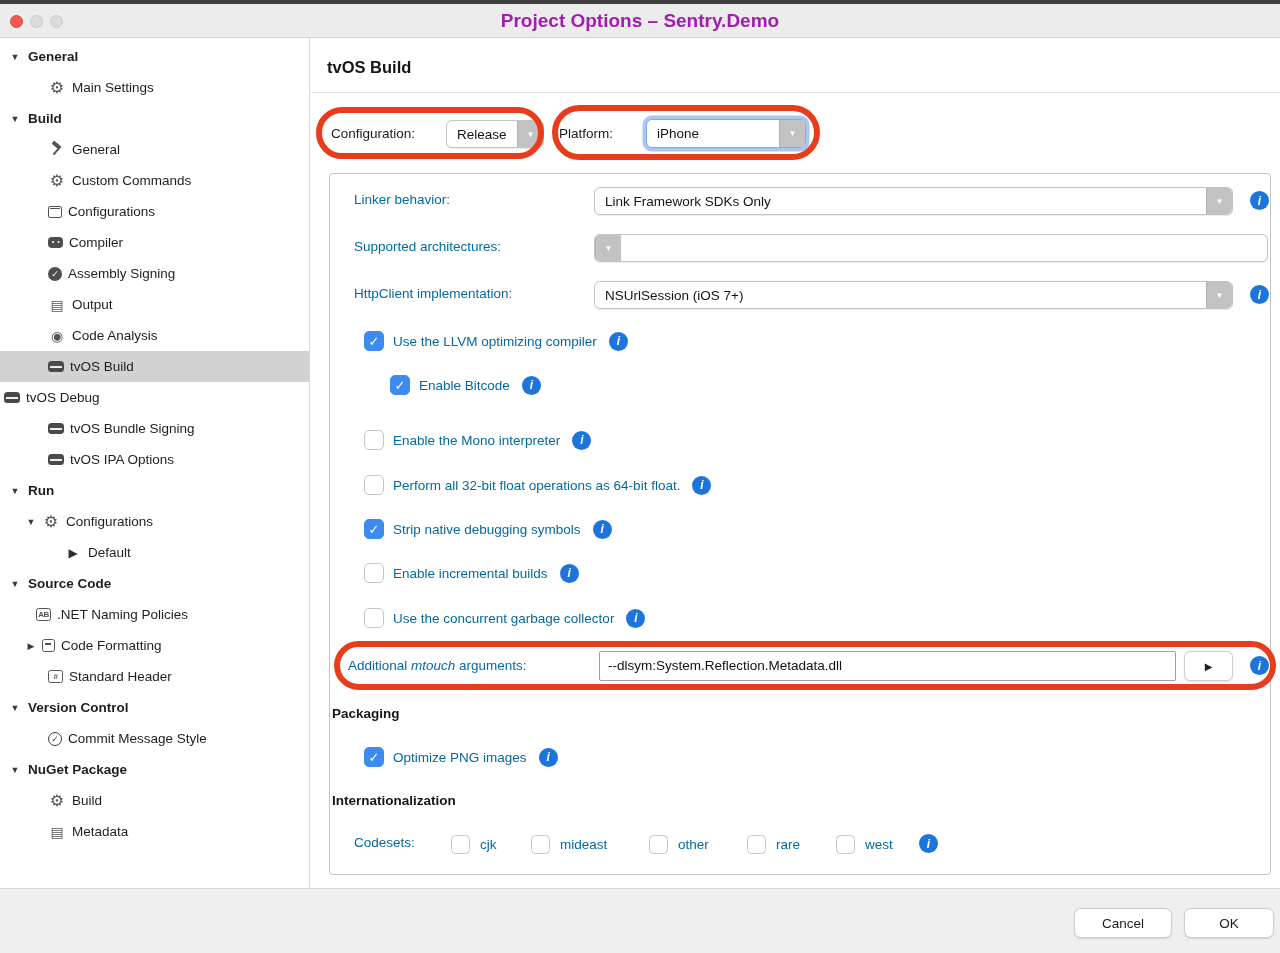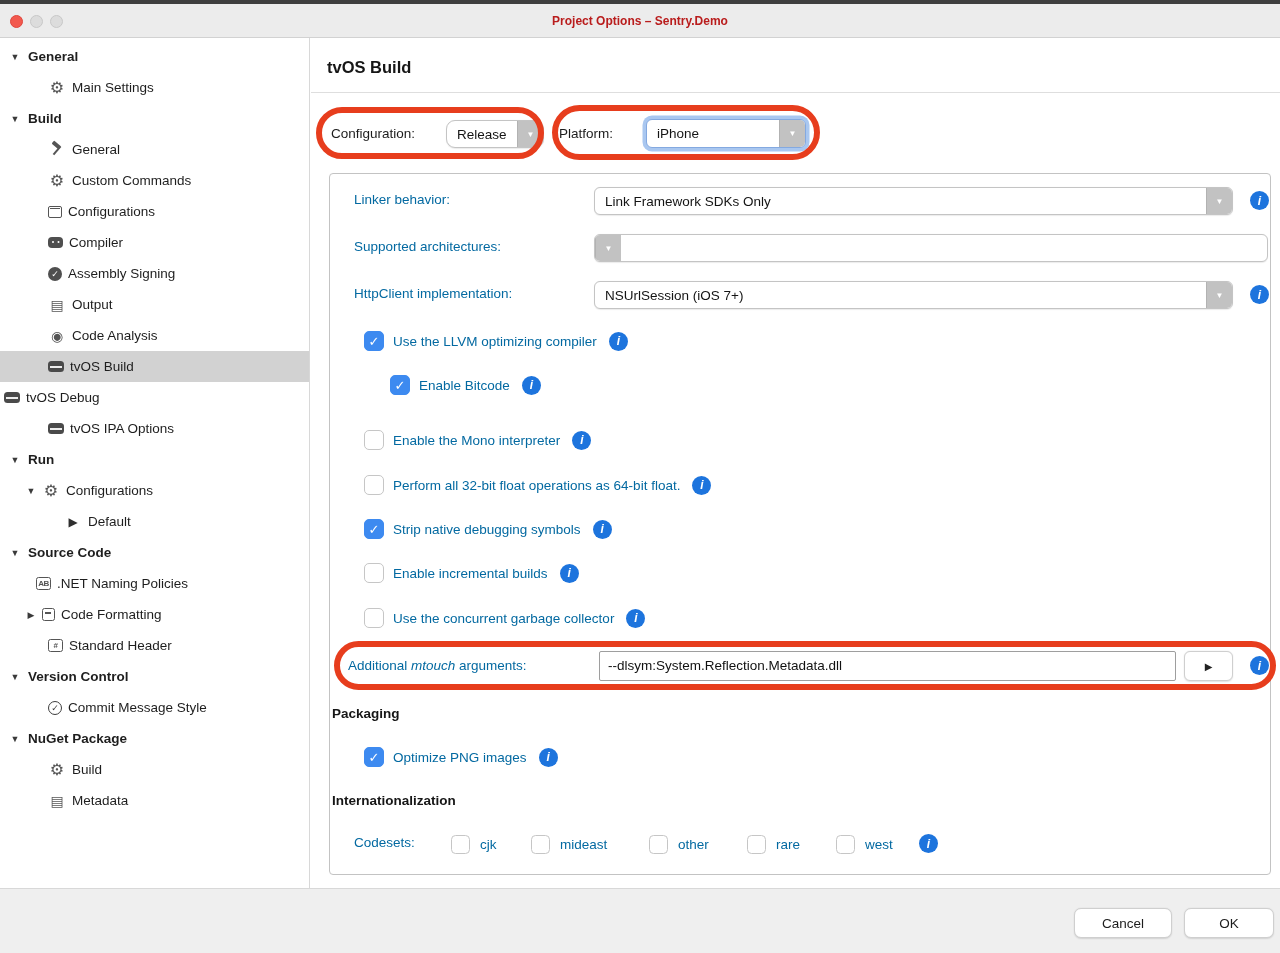--- a/index.html
+++ b/index.html
@@ -3,21 +3,21 @@
 <meta charset="utf-8">
 <style>
   * { margin:0; padding:0; box-sizing:border-box; }
   html,body { width:1280px; height:953px; }
   body { font-family:"Liberation Sans","DejaVu Sans",sans-serif; font-size:13.5px; color:#1c1c1c; background:#fff; }
   .window { position:relative; width:1280px; height:953px; overflow:hidden; background:#fff; }
 
   
   .top-edge { position:absolute; left:0; top:0; width:100%; height:4px; background:#3e3e3e; }
   .titlebar { position:absolute; left:0; top:4px; width:100%; height:34px; background:#ececec; border-bottom:1px solid #d2d2d2; }
-  .titlebar .title { position:absolute; left:0; right:0; top:0; height:34px; line-height:34px; text-align:center; font-weight:bold; font-size:12px; color:#b91c1c; }
+  .titlebar .title { position:absolute; left:0; right:0; top:0; height:34px; line-height:34px; text-align:center; font-weight:bold; font-size:19px; color:#a21caf; }
   .lights { position:absolute; left:10px; top:11px; display:flex; gap:7px; }
   .light { width:13px; height:13px; border-radius:50%; }
   .light.red { background:#f2594e; border:1px solid #e0453c; }
   .light.gray { background:#dcdcdc; border:1px solid #c8c8c8; }
 
   
   .sidebar { position:absolute; left:0; top:38px; width:310px; height:850px; background:#fff; border-right:1px solid #d8d8d8; padding-top:3px; overflow:hidden; }
   .srow { height:31px; display:flex; align-items:center; font-size:13.5px; color:#1e1e1e; white-space:nowrap; }
   .srow.bold .slabel { font-weight:bold; }
   .srow.sel { background:#d2d2d2; }
@@ -137,20 +137,24 @@
       <div class="srow sel" style="padding-left: 44px;">
         <span class="ic sh-tv"></span>
         <span class="slabel">tvOS Build</span>
       </div>
       <div class="srow" style="">
         <span class="ic sh-tv"></span>
         <span class="slabel">tvOS Debug</span>
       </div>
       <div class="srow" style="padding-left: 44px;">
         <span class="ic sh-tv"></span>
+        <span class="slabel">tvOS Bundle Signing</span>
+      </div>
+      <div class="srow" style="padding-left: 44px;">
+        <span class="ic sh-tv"></span>
         <span class="slabel">tvOS IPA Options</span>
       </div>
       <div class="srow bold" style="padding-left: 8px;">
         <span class="disc">▼</span>
         <span class="slabel">Run</span>
       </div>
       <div class="srow" style="padding-left: 24px;">
         <span class="disc">▼</span>
         <span class="ic g-gear">⚙</span>
         <span class="slabel">Configurations</span>
@@ -196,21 +200,21 @@
         <span class="ic g-doc">▤</span>
         <span class="slabel">Metadata</span>
       </div>
     </aside>
 
   <main class="content">
     <div class="page-title">tvOS Build</div>
     <div class="header-sep"></div>
 
     <span class="toolbar-label" style="left:20px; top:82px;">Configuration:</span>
-    <div class="dd" style="left:135px; top:82px; width:98px;border-radius:9px;">
+    <div class="dd" style="left:135px; top:82px; width:98px;">
       <span class="dd-val">Release</span>
       <span class="dd-arrow">▼</span>
     </div>
     <span class="toolbar-label" style="left:248px; top:82px;">Platform:</span>
     <div class="dd focus" style="left:335px; top:81px; width:160px; height:29px;">
       <span class="dd-val">iPhone</span>
       <span class="dd-arrow">▼</span>
     </div>
 
     <div class="groupbox" id="groupbox">

